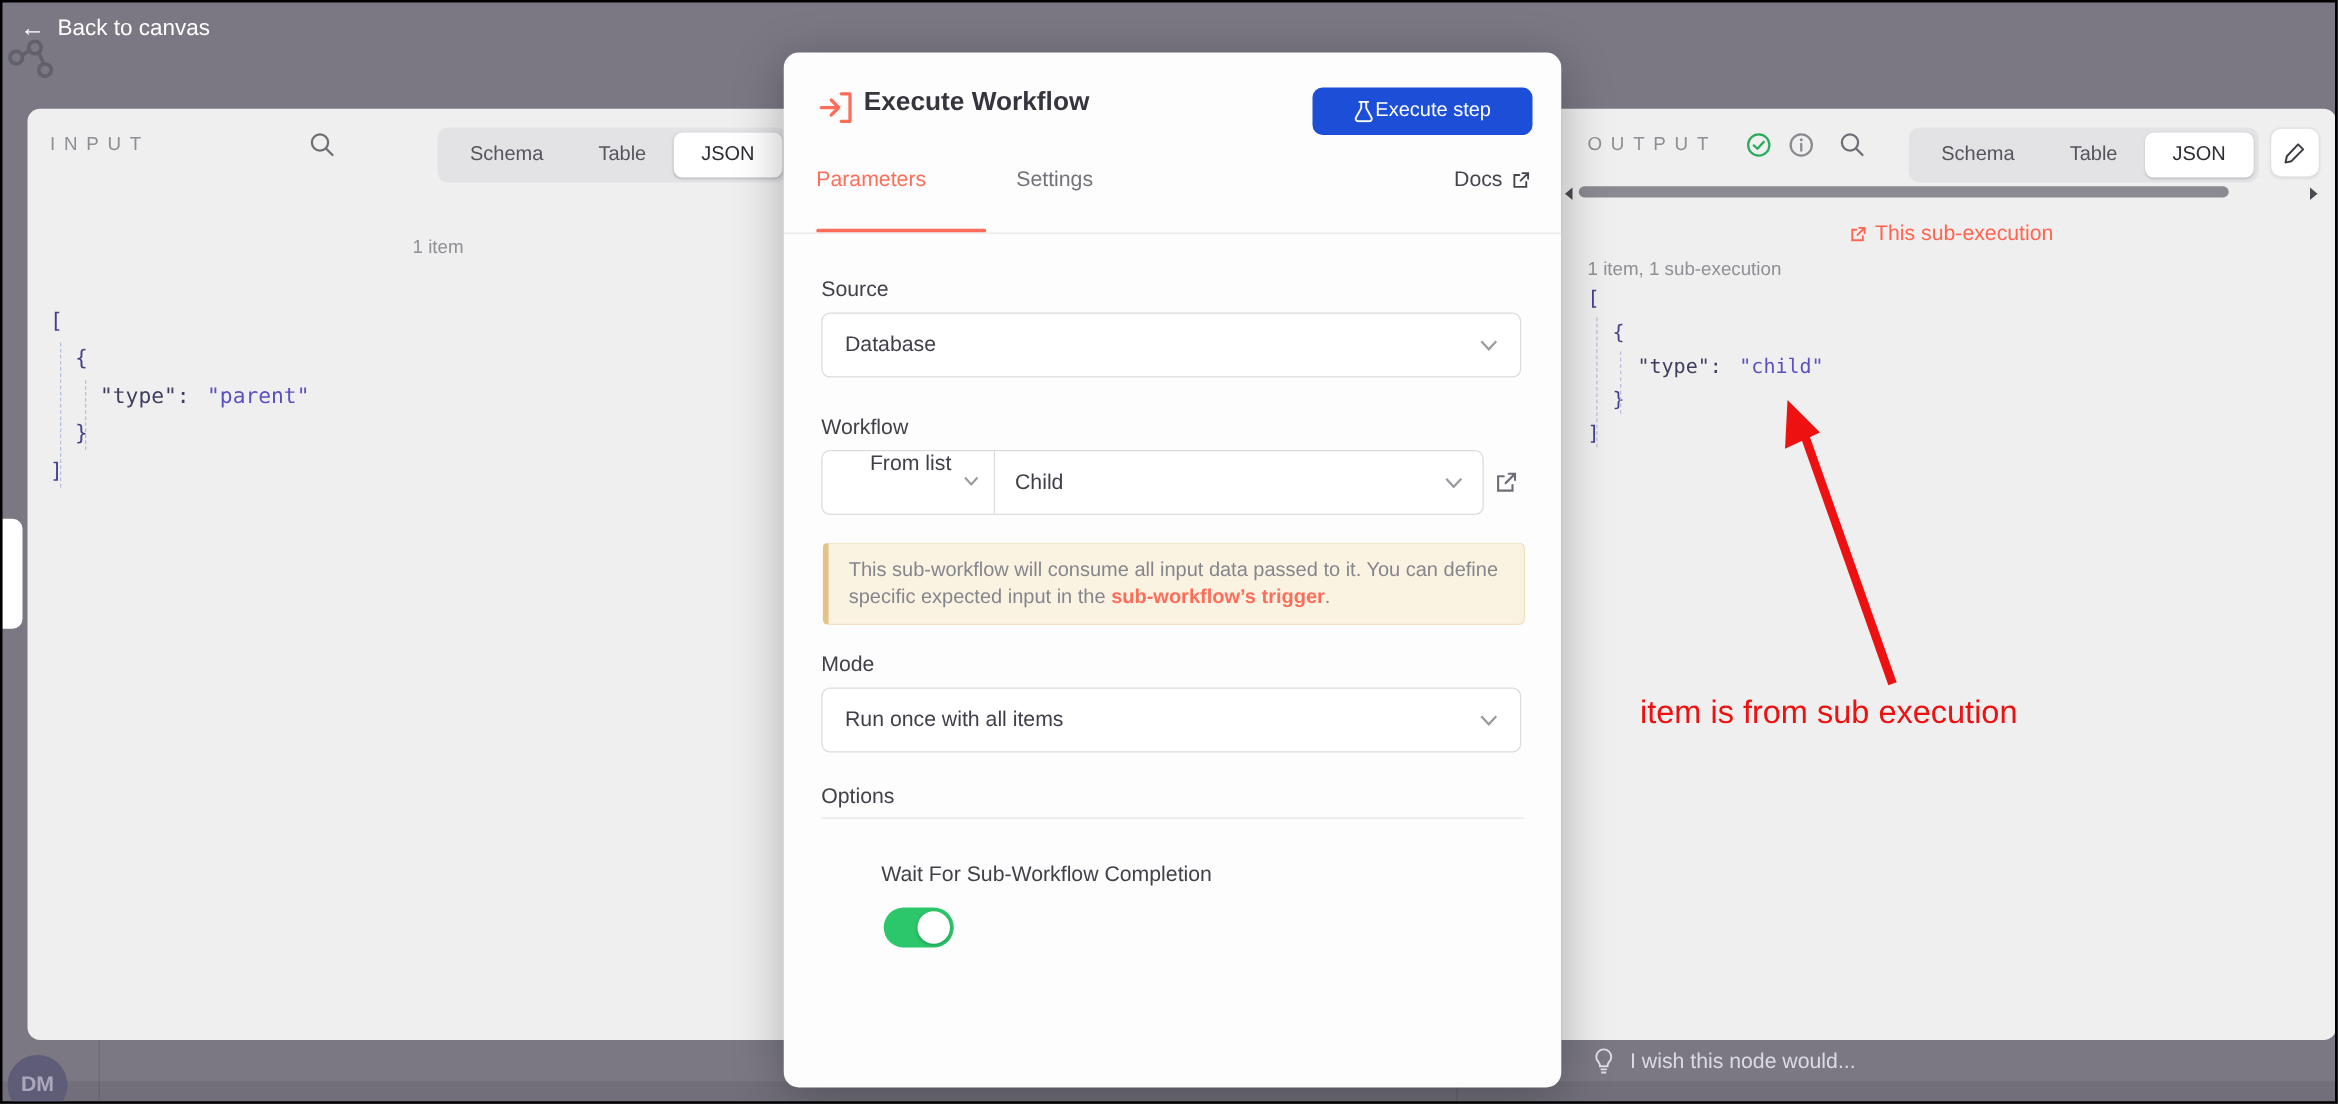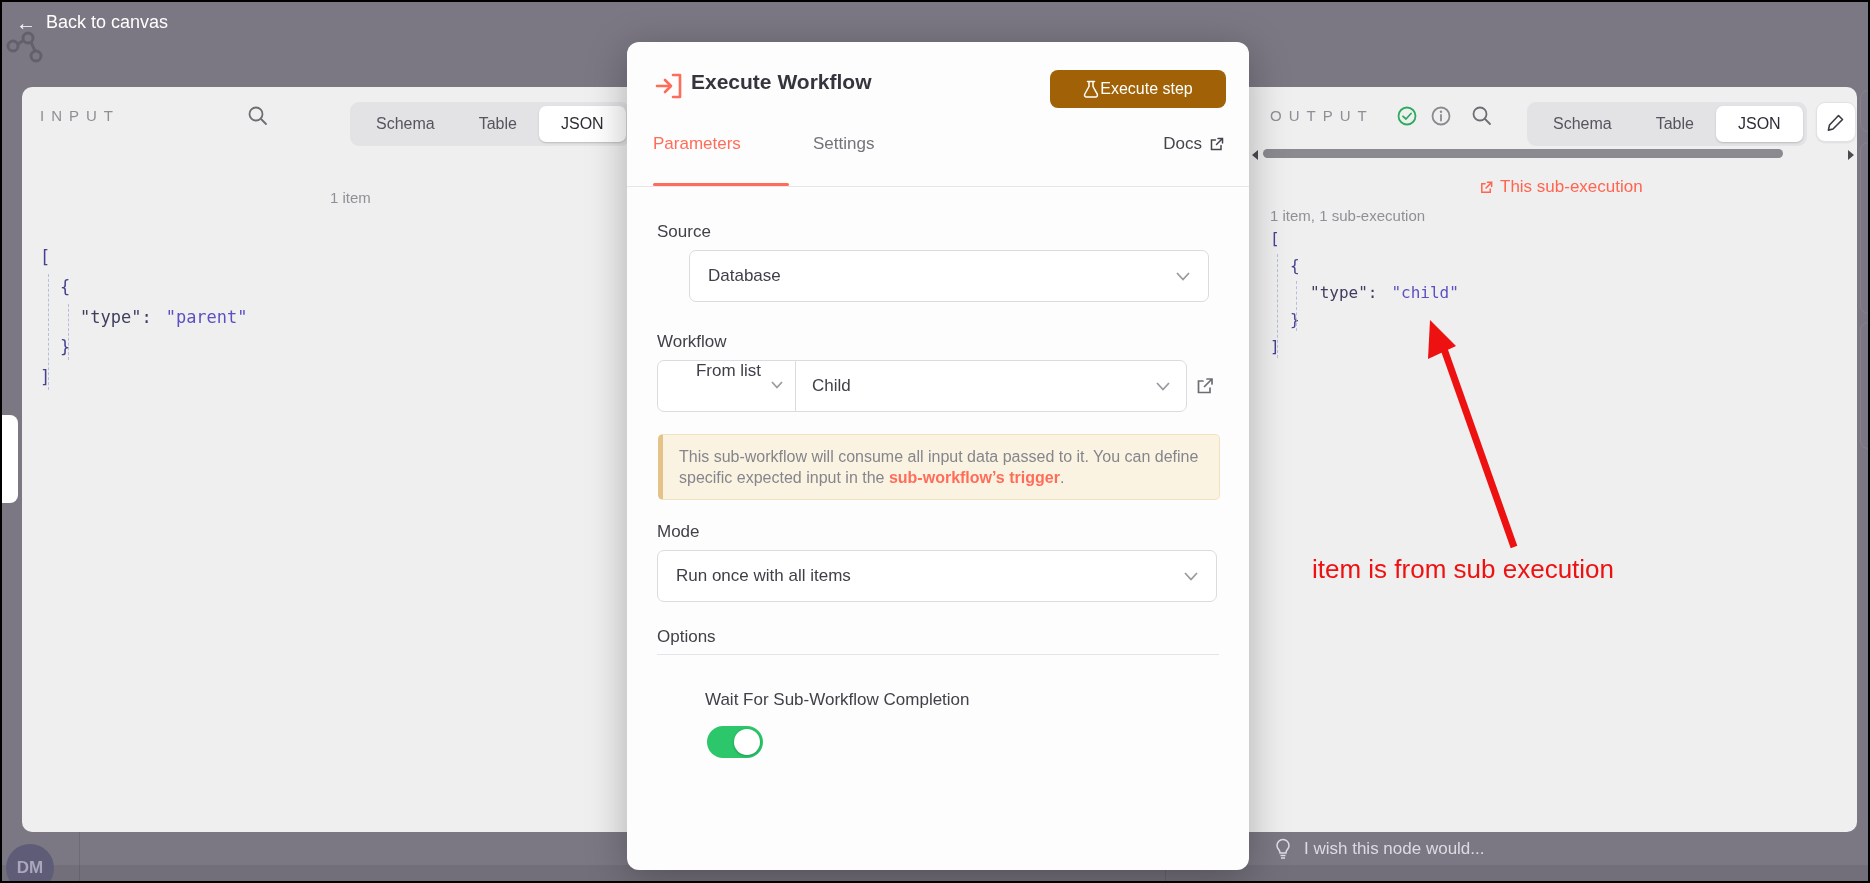--- a/index.html
+++ b/index.html
@@ -11,21 +11,21 @@
   
   .bg-shape{position:absolute;border:1px solid rgba(255,255,255,.08);border-radius:8px;}
   .bg-line{position:absolute;background:rgba(0,0,0,.10);}
   .bg-darkstrip{position:absolute;left:0;right:0;bottom:0;height:16px;background:rgba(0,0,0,.07);}
   .canvas-logo{position:absolute;left:4px;top:26px;opacity:.45;}
   
   .backbar{position:absolute;left:14px;top:10px;display:flex;align-items:center;gap:10px;color:#fff;
     font-size:18px;font-weight:500;cursor:pointer;}
   .back-arrow{font-size:20px;line-height:1;}
   
-  .panel{position:absolute;top:85px;height:745px;background:#f0efef;}
+  .panel{position:absolute;top:85px;height:745px;background:#f0efef;padding-left:12px;}
   .panel.input{left:20px;width:610px;border-radius:10px 0 0 10px;}
   .panel.output{left:1247px;width:608px;border-radius:0 10px 10px 0;}
   .panel-title{position:absolute;font-size:15px;letter-spacing:7px;color:#8f8e95;font-weight:500;}
   .icon-btn{display:inline-flex;align-items:center;justify-content:center;cursor:pointer;}
   .tab-group{position:absolute;display:flex;align-items:stretch;background:#e3e2e5;border-radius:9px;padding:4px;height:44px;box-sizing:border-box;}
   .tab{display:flex;align-items:center;justify-content:center;padding:0 22px;font-size:16px;color:#55555e;border-radius:7px;cursor:pointer;white-space:nowrap;}
   .tab.active{background:#fff;color:#2d2d35;font-weight:400;box-shadow:0 1px 2px rgba(0,0,0,.18);}
   .run-select{position:absolute;display:flex;align-items:center;gap:8px;background:#fff;border:1px solid #e3e2e6;
     border-radius:7px;height:38px;box-sizing:border-box;padding:0 10px;box-shadow:0 1px 2px rgba(0,0,0,.05);cursor:pointer;}
   .run-select .txt{font-size:15px;color:#3c3c44;white-space:nowrap;overflow:hidden;max-width:210px;}
@@ -38,21 +38,21 @@
   .code .lv1{padding-left:20px;}
   .code .lv2{padding-left:40px;}
   .code .key{color:#3f3e5e;}
   .code .val{color:#5a50c2;margin-left:14px;}
   .code .punct{color:#45418f;}
   .guide{position:absolute;border-left:1px dashed #b7bedd;width:0;}
   
   .modal{position:absolute;left:625px;top:40px;width:622px;height:828px;background:#fdfdfd;border-radius:12px;
     box-shadow:0 8px 40px rgba(0,0,0,.28);}
   .modal-title{position:absolute;left:64px;top:28px;font-size:21px;font-weight:600;color:#35353e;}
-  .exec-btn{position:absolute;left:423px;top:28px;width:176px;height:38px;background:#a16207;border-radius:8px;
+  .exec-btn{position:absolute;left:423px;top:28px;width:176px;height:38px;background:#1d4ed8;border-radius:8px;
     display:flex;align-items:center;justify-content:center;gap:1px;color:#fff;font-size:16px;font-weight:500;cursor:pointer;}
   .modal-tabs-border{position:absolute;left:0;top:144px;width:622px;border-bottom:1px solid #e7e7ea;}
   .mtab{position:absolute;top:92px;font-size:17px;cursor:pointer;}
   .mtab.active{color:#ff6d5a;font-weight:500;}
   .mtab.inactive{color:#73737b;}
   .mtab-underline{position:absolute;left:26px;top:141px;width:136px;height:3px;background:#ff6d5a;border-radius:2px;}
   .docs{position:absolute;top:92px;right:24px;display:flex;gap:7px;align-items:center;font-size:17px;color:#45454d;cursor:pointer;}
   .field-label{position:absolute;font-size:17px;color:#414149;}
   .select{position:absolute;height:52px;background:#fff;border:1px solid #dcdce0;border-radius:7px;box-sizing:border-box;
     display:flex;align-items:center;font-size:17px;color:#3f3f49;padding:0 18px;cursor:pointer;}
@@ -226,21 +226,21 @@
     <div class="mtab-underline"></div>
     <div class="docs">
       <span>Docs</span>
       <svg width="16" height="16" viewBox="0 0 16 16">
           <path d="M9 2.5h4.5V7M13.2 2.8L7.5 8.5M12 9.5V13.5H2.5V4H6.5" fill="none" stroke="#45454d" stroke-width="1.5" stroke-linecap="round"></path>
         </svg>
     </div>
     <div class="modal-tabs-border"></div>
 
     <div class="field-label" style="left:30px;top:180px;">Source</div>
-    <div class="select" style="left:30px;top:208px;width:520px;margin-left:32px;">
+    <div class="select" style="left:30px;top:208px;width:560px;">
       <span>Database</span>
       <svg class="chev" width="14" height="9" viewBox="0 0 14 9">
           <polyline points="1,1 7,7.5 13,1" fill="none" stroke="#9a9aa0" stroke-width="1.8"></polyline>
         </svg>
     </div>
 
     <div class="field-label" style="left:30px;top:290px;">Workflow</div>
     <div class="wf-wrap">
       <div class="wf-left">
         <span>From list</span>

